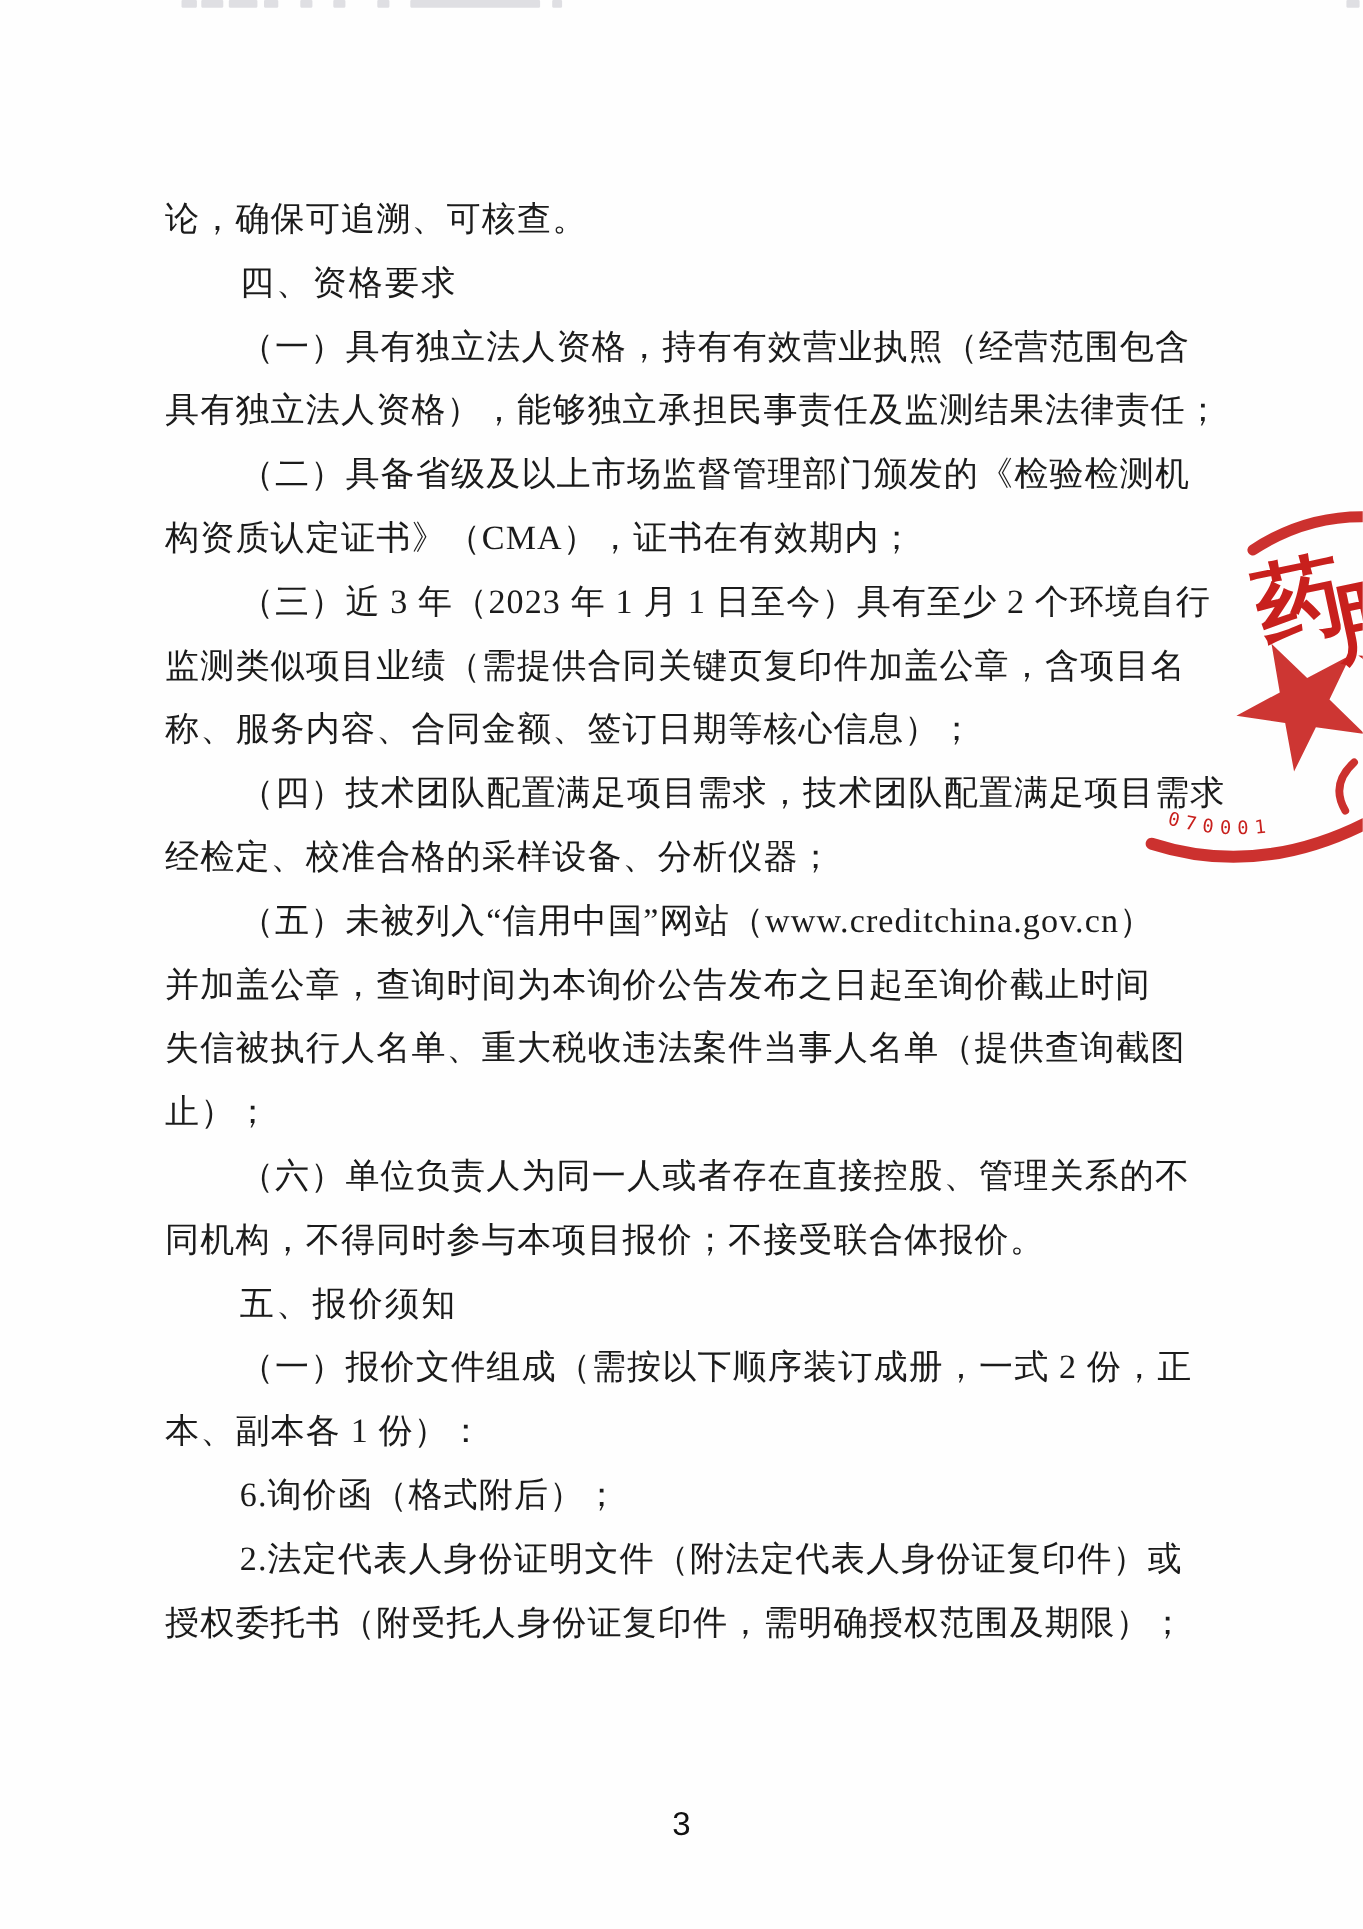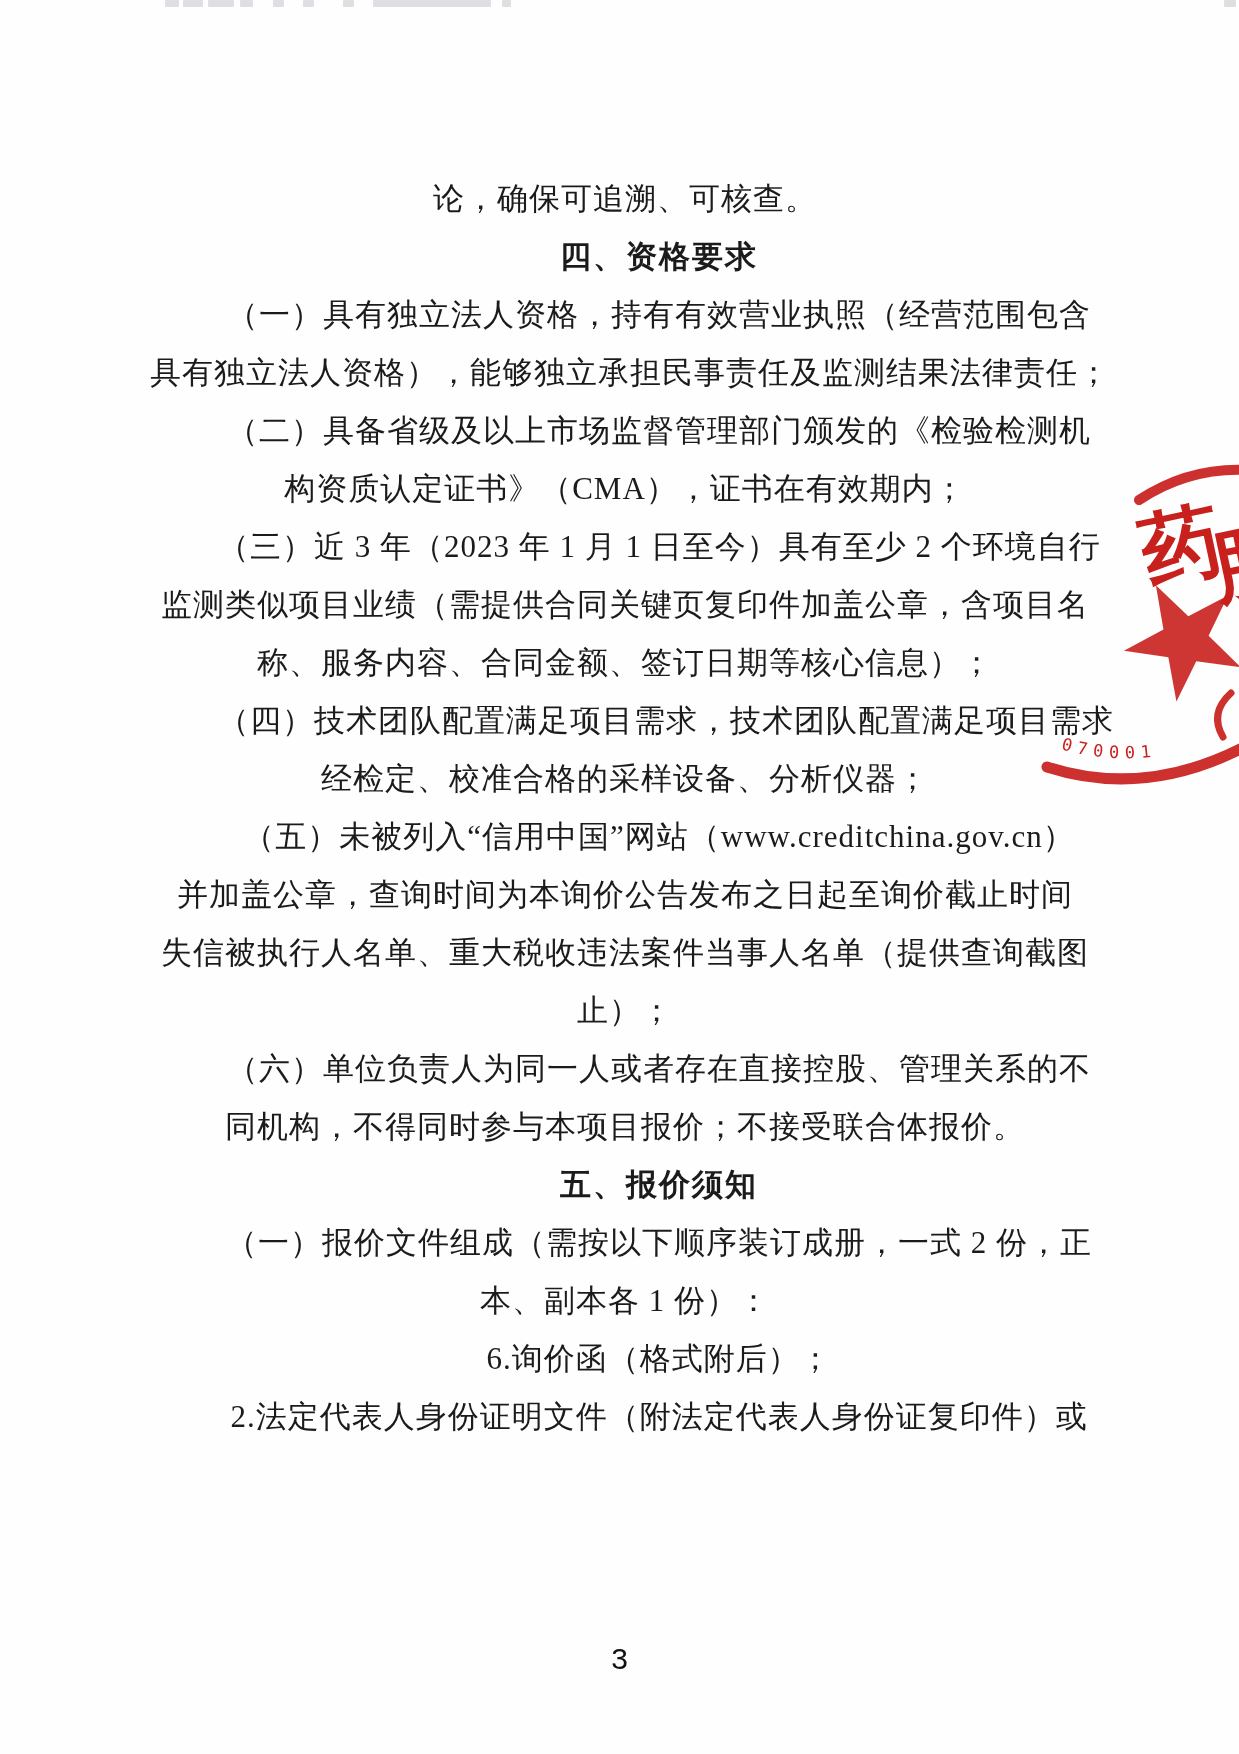--- a/index.html
+++ b/index.html
@@ -31,24 +31,23 @@
     left:150px;
     top:170px;
     width:950px;
   }
   .ln{
     height:58px;
     line-height:58px;
     font-size:31px;
     letter-spacing:1px;
     white-space:nowrap;
-    text-align:center;
   }
   .ln.indent{padding-left:68px;}
-  .ln.bold{font-weight:bold;letter-spacing:2px;}
+  .ln.bold{font-weight:normal;letter-spacing:2px;}
 
   .page-number{
     position:absolute;
     top:1642px;
     left:0;
     width:1239px;
     text-align:center;
     font-size:30px;
     font-family:"Liberation Sans","DejaVu Sans",sans-serif;
     color:#111;
@@ -98,20 +97,21 @@
     <div class="ln">并加盖公章，查询时间为本询价公告发布之日起至询价截止时间</div>
     <div class="ln">失信被执行人名单、重大税收违法案件当事人名单（提供查询截图</div>
     <div class="ln">止）；</div>
     <div class="ln indent">（六）单位负责人为同一人或者存在直接控股、管理关系的不</div>
     <div class="ln">同机构，不得同时参与本项目报价；不接受联合体报价。</div>
     <div class="ln indent bold">五、报价须知</div>
     <div class="ln indent">（一）报价文件组成（需按以下顺序装订成册，一式 2 份，正</div>
     <div class="ln">本、副本各 1 份）：</div>
     <div class="ln indent">6.询价函（格式附后）；</div>
     <div class="ln indent">2.法定代表人身份证明文件（附法定代表人身份证复印件）或</div>
+    <div class="ln">授权委托书（附受托人身份证复印件，需明确授权范围及期限）；</div>
   </div>
 
   <div class="stamp">
     <svg width="230" height="345" viewBox="0 0 230 345" xmlns="http://www.w3.org/2000/svg">
       <g fill="none" stroke="#c8201d" stroke-linecap="round" opacity="0.92">
         <path d="M 130 55 Q 195 12 275 30" stroke-width="10"></path>
         <path d="M 38 322 Q 150 358 265 285" stroke-width="11"></path>
         <path d="M 222 248 Q 200 268 214 292" stroke-width="7"></path>
       </g>
       <text x="172" y="128" font-size="80" font-weight="bold" fill="#c8201d" text-anchor="middle" transform="rotate(-12 172 100)" font-family="Liberation Serif, DejaVu Serif, serif">药</text>

